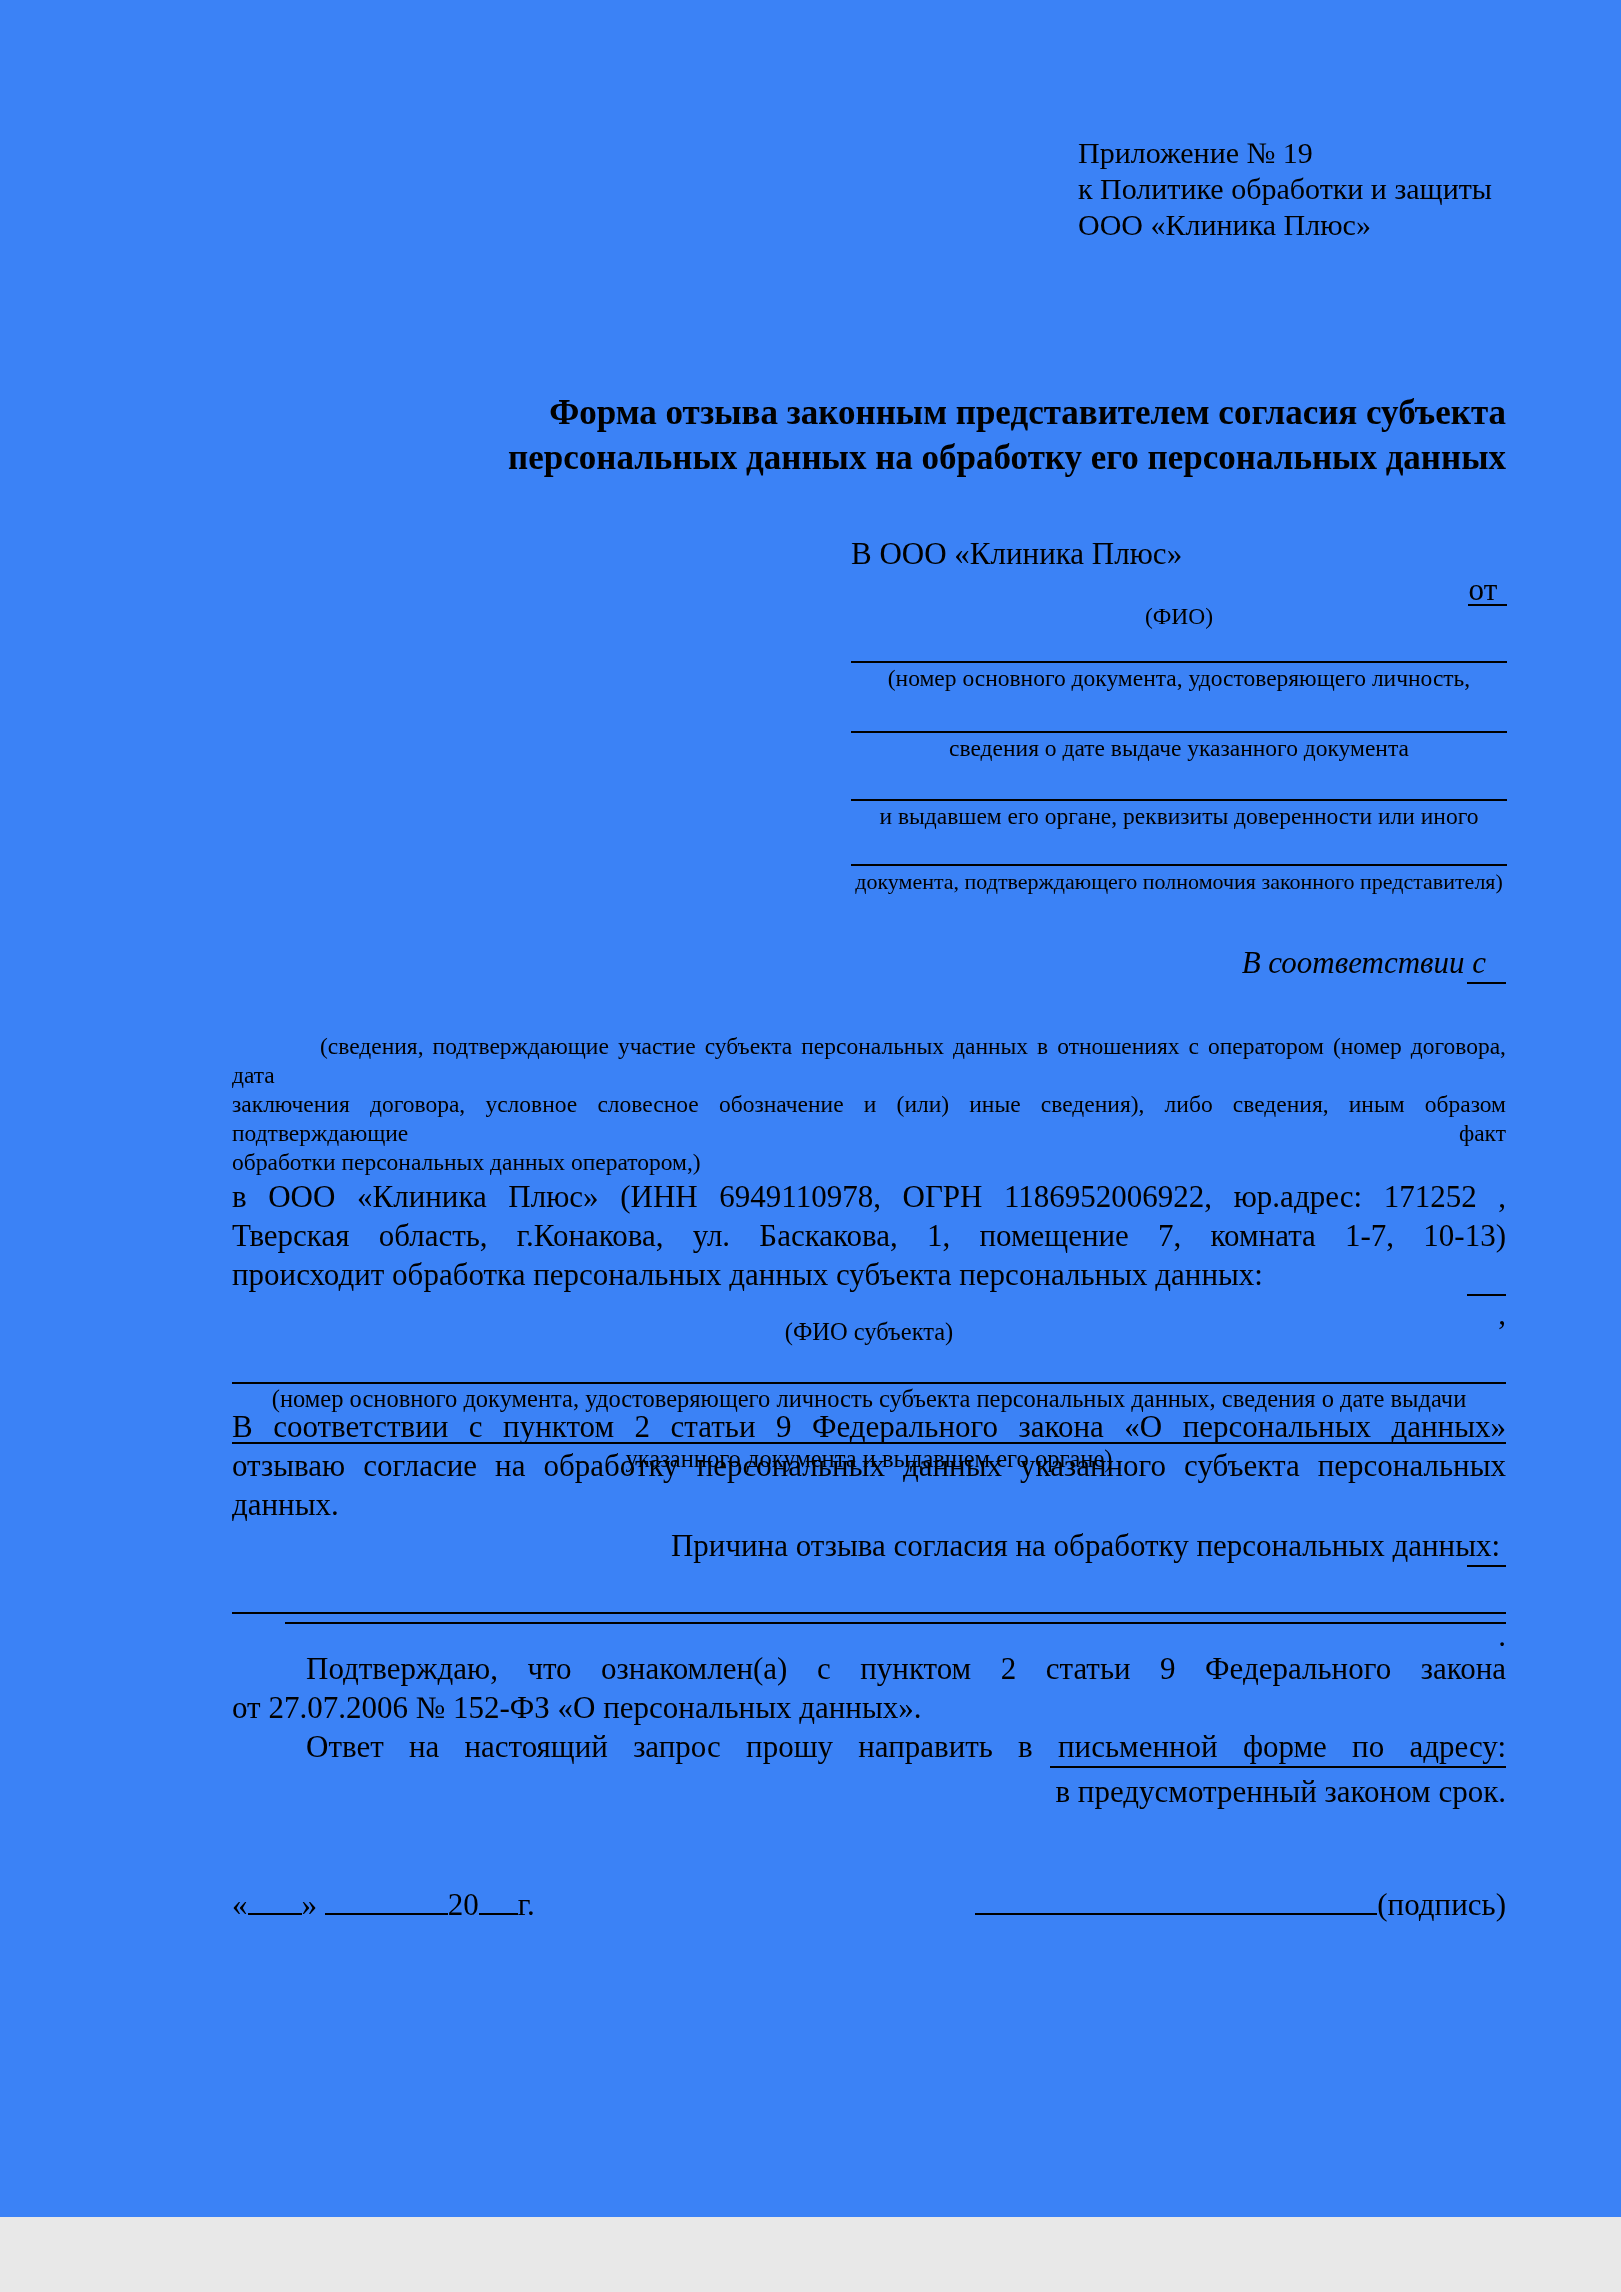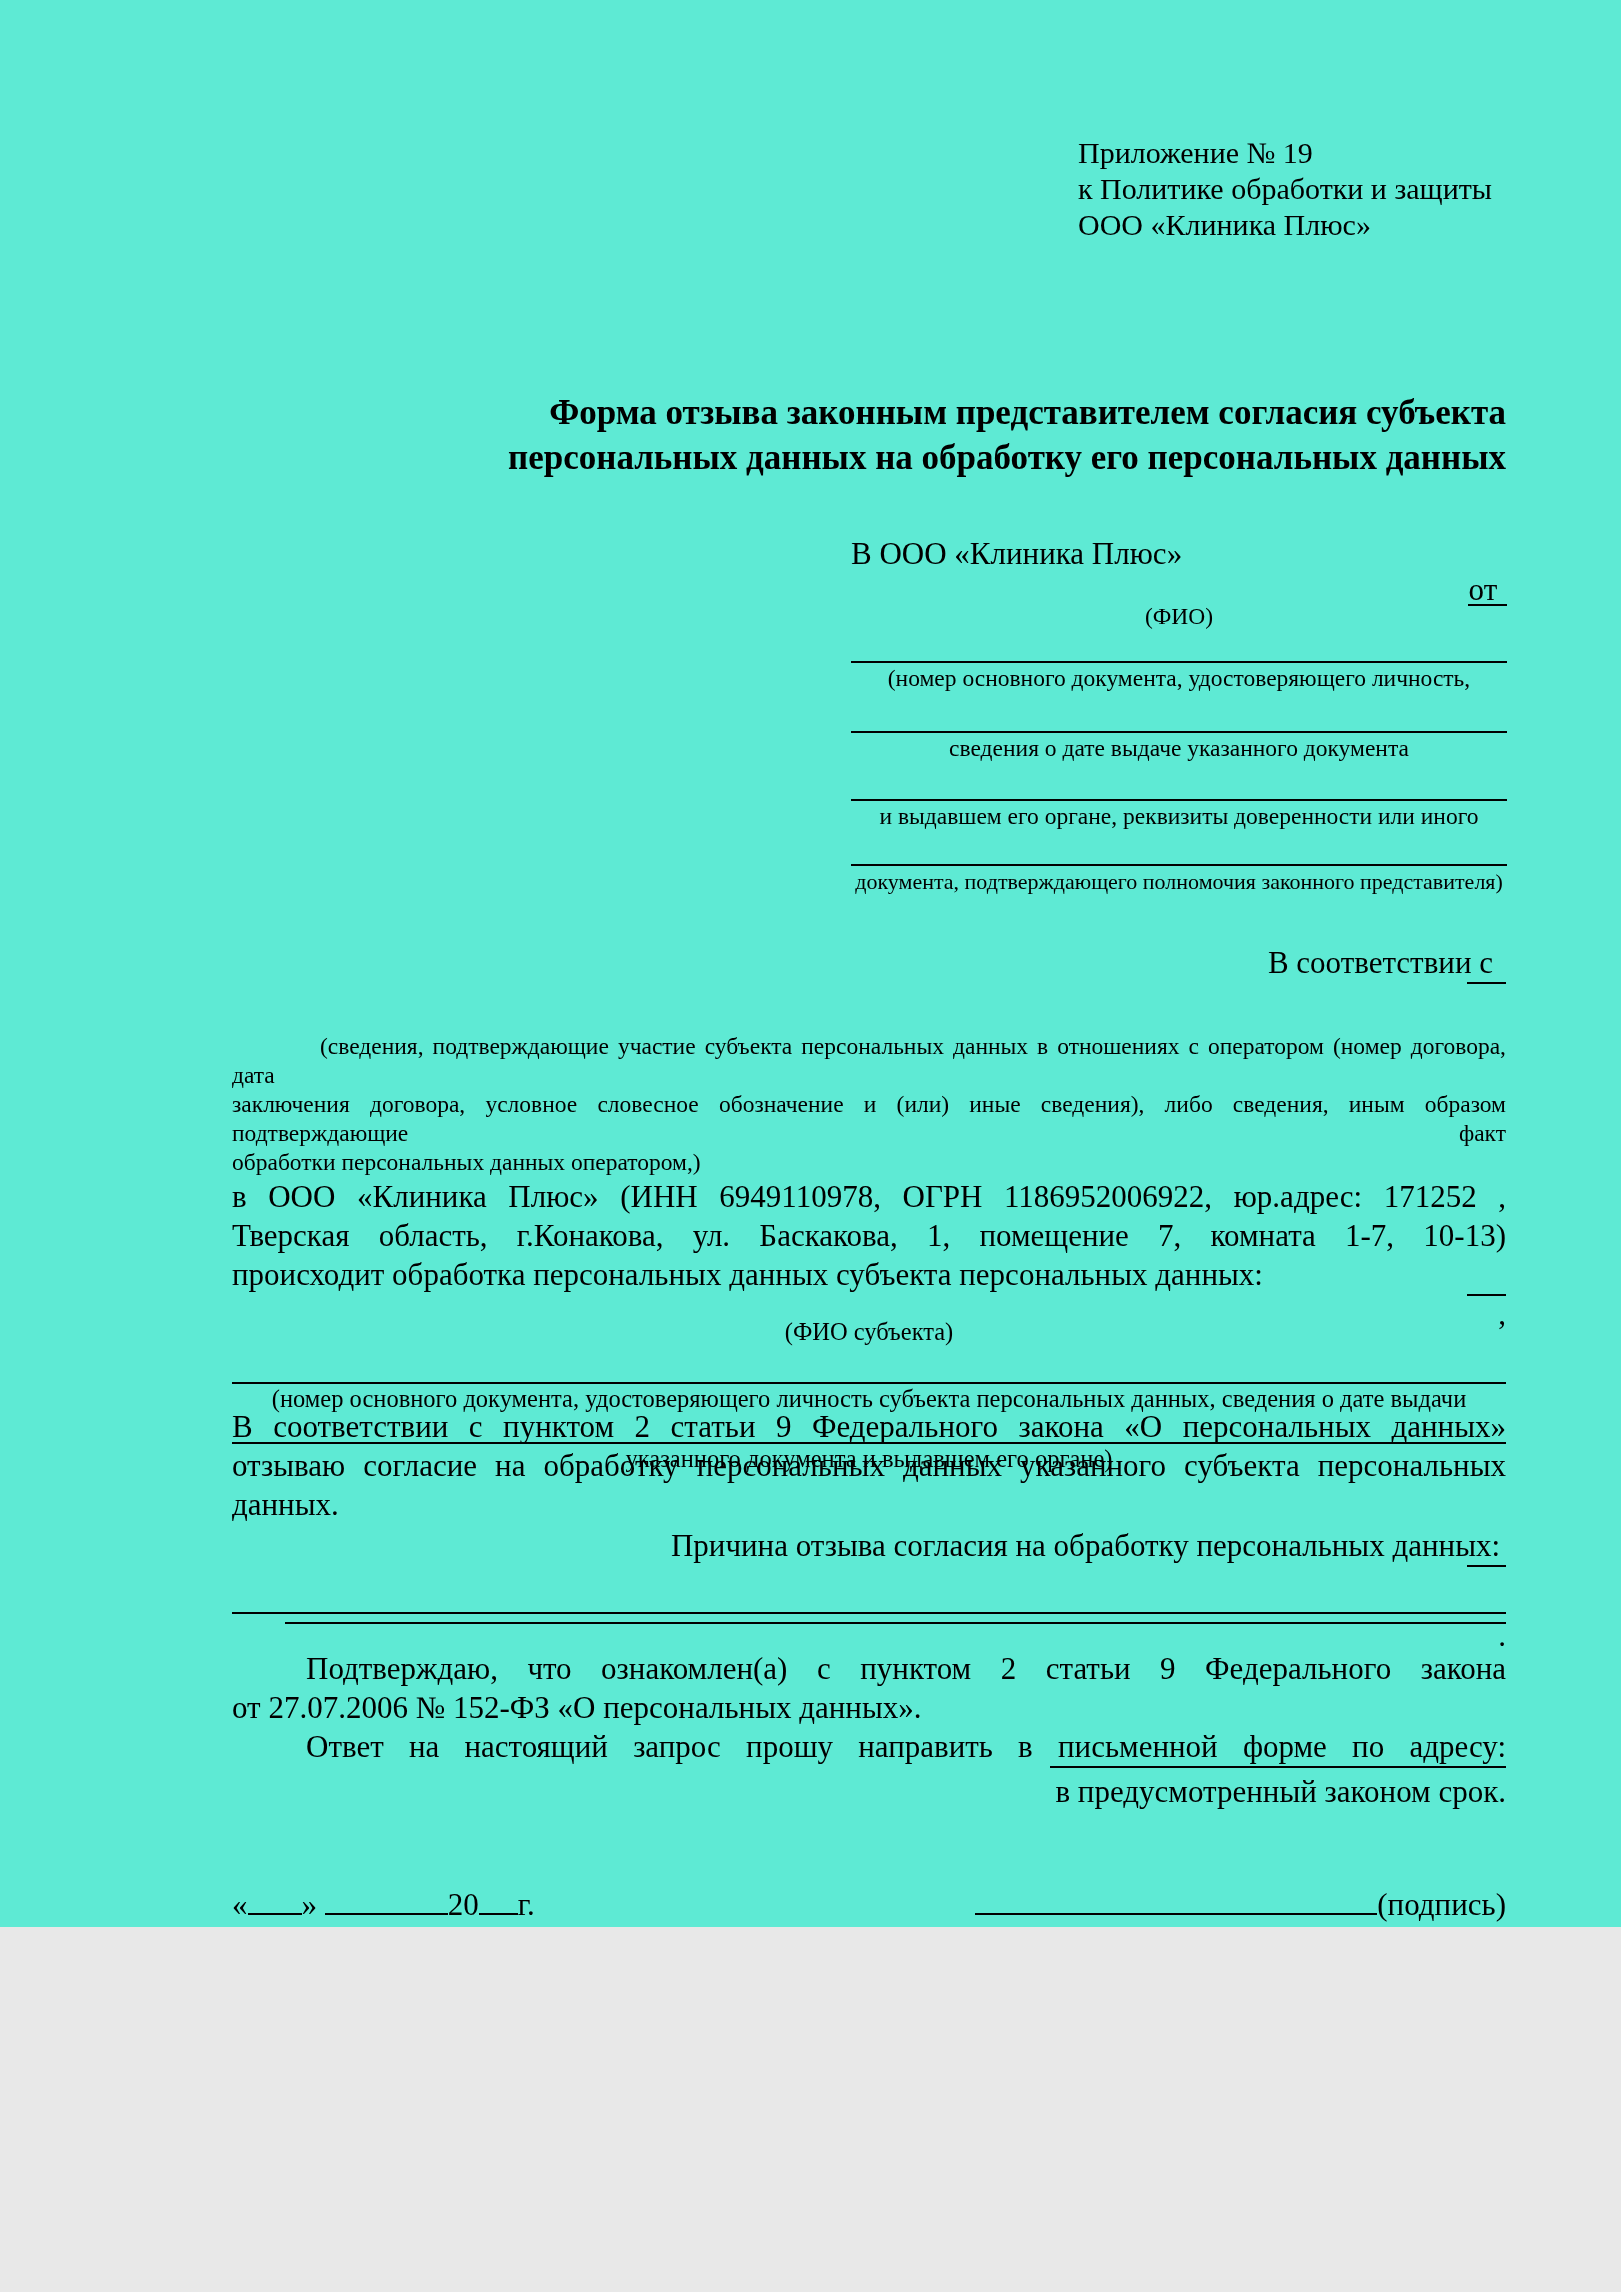--- a/index.html
+++ b/index.html
@@ -1,21 +1,21 @@
 <!DOCTYPE html>
 <html><head>
 <meta charset="utf-8">
 <style>
   * { margin: 0; padding: 0; box-sizing: border-box; }
   html, body { background: #e8e8e8; }
   .page {
     position: relative;
     width: 1621px;
-    height: 1927px;
-    background: #5eead4;
+    height: 2217px;
+    background: #3b82f6;
     font-family: "Liberation Serif", "DejaVu Serif", serif;
     color: #000;
     margin: 0 auto;
     overflow: hidden;
   }
 
   
   .row { display: flex; align-items: flex-end; flex-direction: column; }
   .fill { flex: 1 1 auto; border-bottom: 2.9px solid #000; margin-bottom: 4.9px; min-width: 39px; }
   .blank-row { border-bottom: 2.9px solid #000; }
@@ -43,21 +43,21 @@
   #addressee .b1 { margin-top: 5.9px;  height: 25.5px; }
   #addressee .b2 { margin-top: 13.7px; height: 25.5px; }
   #addressee .b3 { margin-top: 11.8px; height: 25.5px; }
   #addressee .b4 { margin-top: 7.8px;  height: 25.5px; }
   #addressee .a-cap.small { font-size: 22px; }
 
   
   #main-a { position: absolute; left: 232px; top: 937px; width: 1274px; font-size: 31px; }
   #main-a .heading { line-height: 39px; text-align: center; letter-spacing: 1px; }
   #main-a .intro-row { margin-top: 5.9px; height: 43px; }
-  #main-a .intro-row .label { line-height: 39px; margin-left: 74px; margin-right: 13px; white-space: nowrap; }
+  #main-a .intro-row .label { line-height: 39px; margin-left: 74px; margin-right: 20px; white-space: nowrap; font-style: italic; }
   .cap-block { font-size: 23.5px; line-height: 29px; margin-top: 46px; }
   .cap-block .ind { text-indent: 88px; }
   .body-line { font-size: 31px; line-height: 39px; }
   #main-a .blank-comma { height: 23.5px; }
   #main-a .blank-comma .comma { line-height: 25.5px; }
   .mcap { font-size: 24.5px; line-height: 29px; text-align: center; }
   #main-a .mb1 { margin-top: 11.8px; height: 25.5px; }
   #main-a .mb2 { margin-top: 5.9px; height: 25.5px; }
 
   

